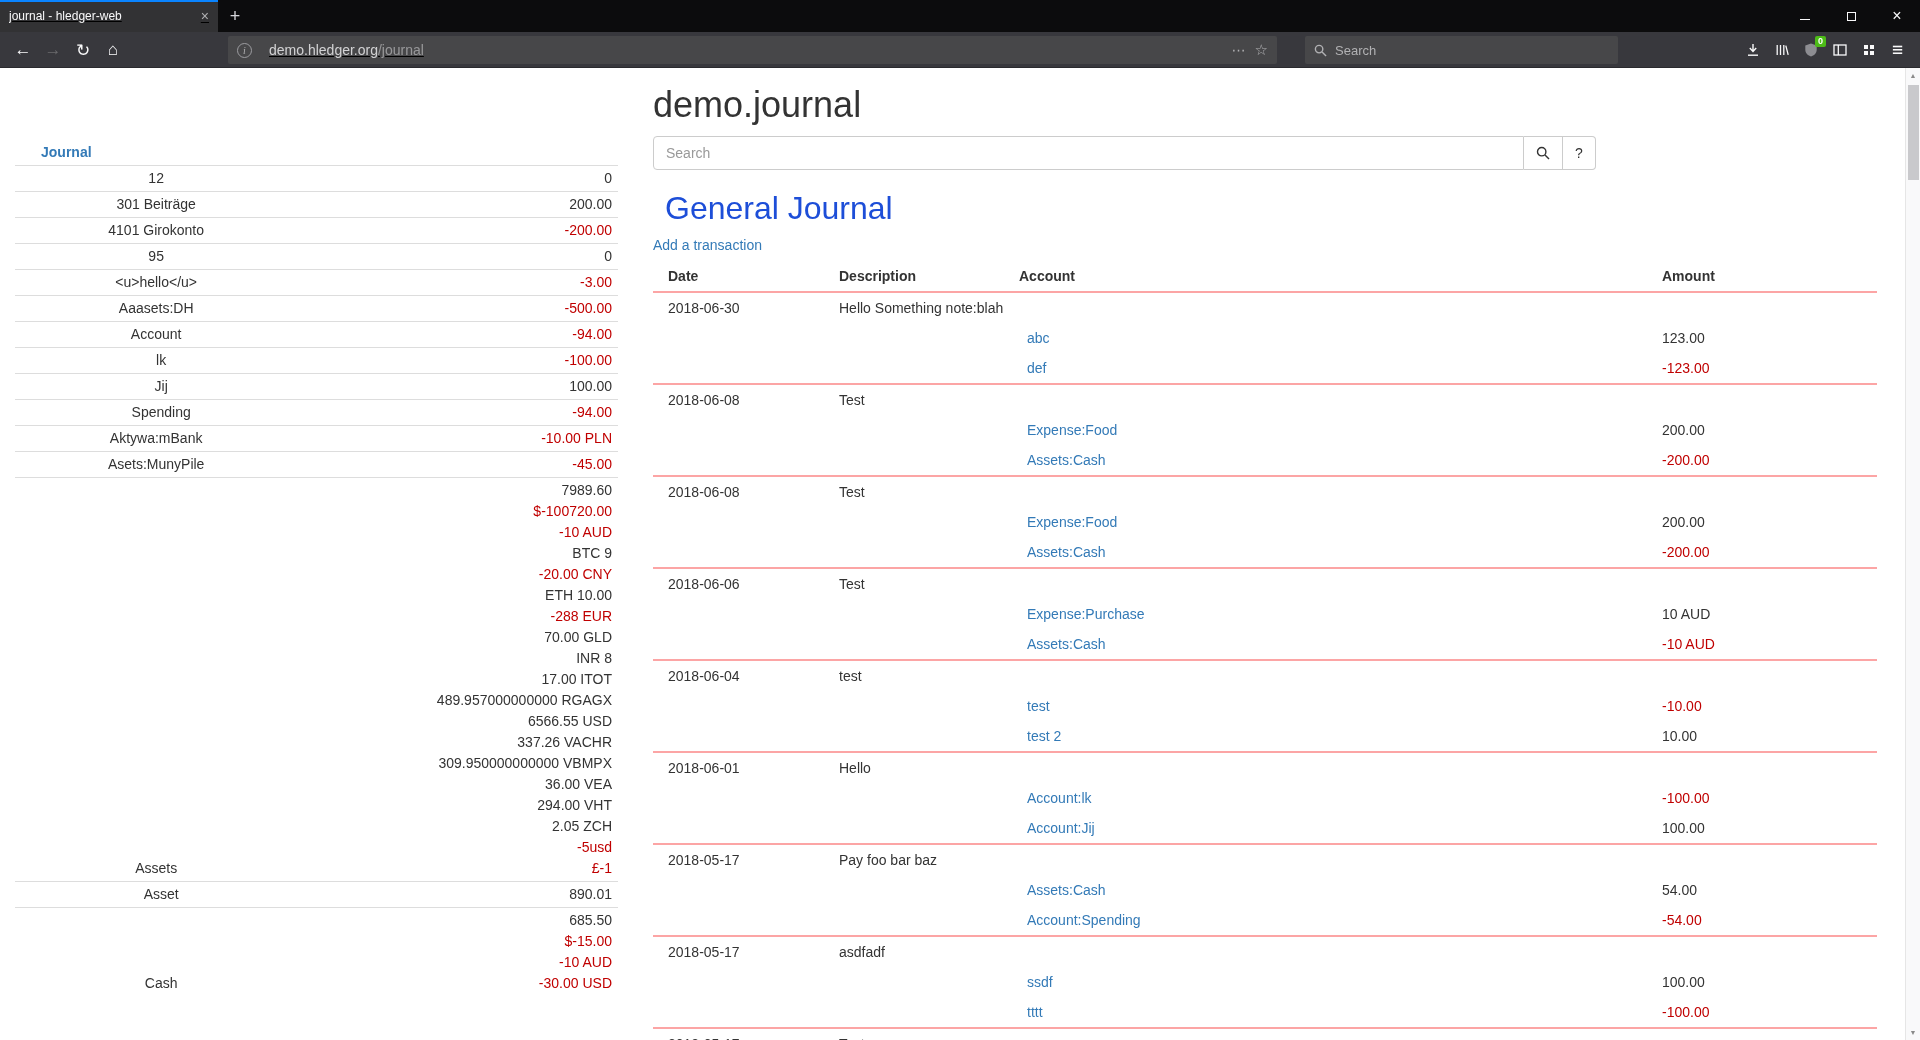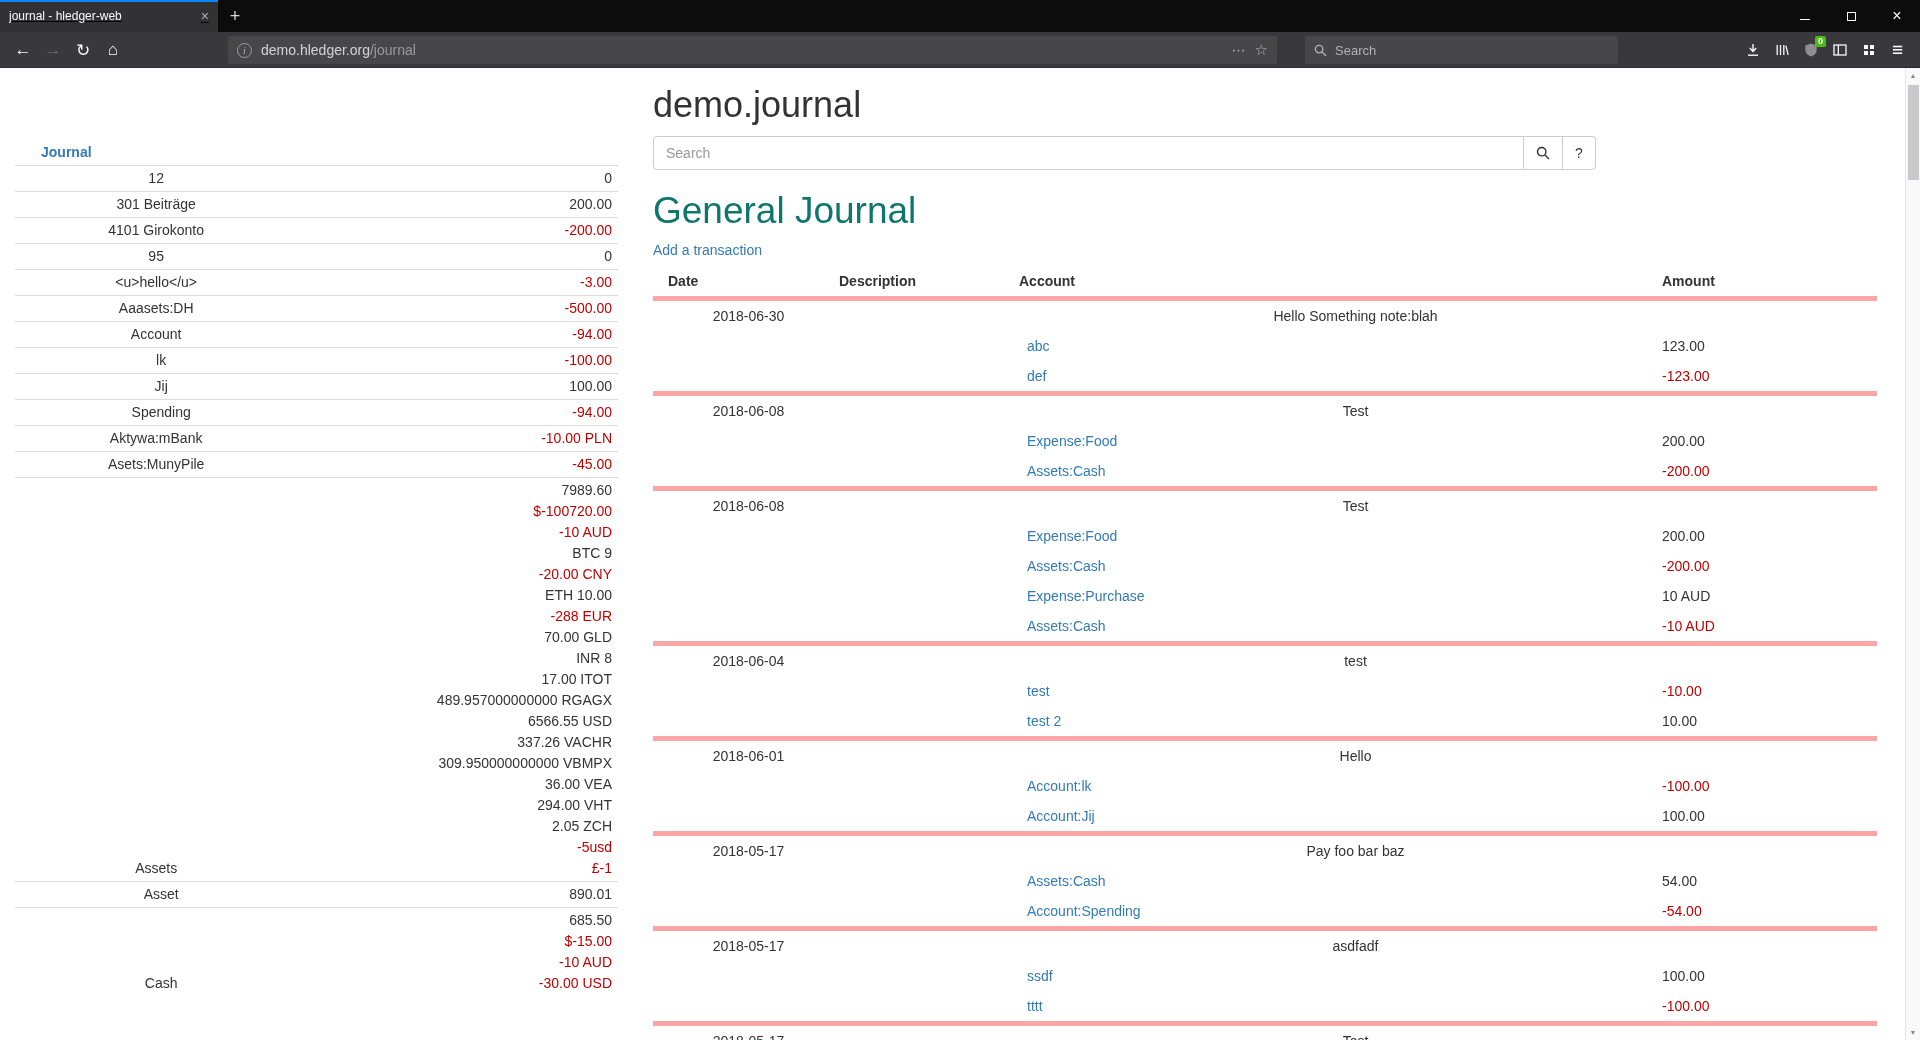--- a/index.html
+++ b/index.html
@@ -20,21 +20,21 @@
   .icon-min { width:10px; height:1px; background:#f9f9fa; display:inline-block; margin-top:7px; }
   .icon-restore { position:relative; width:9px; height:9px; border:1px solid #f9f9fa; background:#0c0c0d; display:inline-block; }
   .icon-restore::before { content:""; position:absolute; top:-4px; left:2px; width:8px; height:8px; border:1px solid #f9f9fa; z-index:-1; }
 
   
   .navbar { height:36px; background:#38383d; display:flex; align-items:center; padding:0 8px; flex:0 0 36px; box-shadow:inset 0 -1px 0 #2a2a2e; }
   .nav-btn { width:30px; height:28px; display:flex; align-items:center; justify-content:center; color:#f9f9fa; font-size:17px; border-radius:2px; flex:0 0 auto; }
   .nav-btn.disabled { color:#6a6a6d; }
   .urlbar { height:28px; width:1049px; background:#474749; border-radius:2px; display:flex; align-items:center; padding:0 9px; margin-left:100px; flex:0 0 auto; }
   .url-info { width:15px; height:15px; border:1px solid #9c9ca0; border-radius:50%; font-size:10px; color:#b1b1b3; display:flex; align-items:center; justify-content:center; font-style:italic; font-family:"Liberation Serif", serif; flex:0 0 auto; }
-  .url-text { margin-left:9px; font-size:14px; flex:1; white-space:nowrap; overflow:hidden; }
+  .url-text { margin-left:17px; font-size:14px; flex:1; white-space:nowrap; overflow:hidden;text-decoration:underline; }
   .url-host { color:rgba(249,249,250,.78); }
   .url-path { color:rgba(249,249,250,.45); }
   .url-dots { font-size:14px; color:#b1b1b3; margin:0 9px; }
   .url-star { font-size:15px; color:#b1b1b3; }
   .searchbox { height:28px; width:313px; background:#474749; border-radius:2px; display:flex; align-items:center; padding:0 9px; gap:8px; margin-left:28px; flex:0 0 auto; }
   .search-ph { font-size:13px; color:#b1b1b3; }
   .toolgroup { margin-left:auto; display:flex; align-items:center; }
   .tool-btn { width:29px; height:28px; display:flex; align-items:center; justify-content:center; position:relative; color:#f9f9fa; font-size:16px; }
   .ext-badge { position:absolute; top:0; right:-1px; background:var(--badge-green,#4cbb17); color:#fff; font-size:9px; font-weight:bold; line-height:11px; padding:0 3px; border-radius:2px; }
 
@@ -57,35 +57,35 @@
   .acct-name.indent-1 { padding-left:44px !important; }
   .acct-bal { text-align:right; white-space:nowrap; }
   .acct-bal .amt { line-height:21px; }
 
   a { color:var(--link,#337ab7); text-decoration:none; cursor:pointer; }
   .neg { color:var(--negative,#c00000) !important; }
 
   
   .main { position:absolute; left:653px; top:0; width:1224px; color:#333; }
   .main h1 { font-size:36px; font-weight:500; margin:16px 0 10px; color:#333; }
-  .main h2 { font-size:37px; font-weight:500; margin:20px 0 10px; color:#0f766e; }
+  .main h2 { font-size:32px; font-weight:500; margin:20px 12px 10px; color:#1d4ed8; }
   .searchform { display:flex; width:943px; }
   .search-input { flex:1; height:34px; border:1px solid #ccc; border-radius:4px 0 0 4px; padding:6px 12px; font-size:14px; color:#555; font-family:"Liberation Sans", sans-serif; outline:none; }
   .search-input::placeholder { color:#999; }
   .btn { height:34px; background:#fff; border:1px solid #ccc; border-left:none; font-size:14px; color:#333; display:flex; align-items:center; justify-content:center; cursor:pointer; font-family:"Liberation Sans", sans-serif; }
   .btn-search { width:39px; }
   .btn-help { width:33px; border-radius:0 4px 4px 0; }
   .addlink { margin:6px 0 8px; font-size:14px; }
 
   table.journal { width:100%; border-collapse:collapse; table-layout:fixed; font-size:14px; color:#333; }
   .journal th { text-align:left; font-weight:bold; padding:5px; line-height:20px; border-bottom:1px solid #ddd; }
   .journal th.date { padding-left:15px; }
   .journal td { padding:5px; line-height:20px; overflow:hidden; white-space:nowrap; }
   .journal td.date { padding-left:15px; }
-  .journal tr.tx-title td { border-top:5px solid #fca5a5;text-align:center; }
+  .journal tr.tx-title td { border-top:2px solid #fca5a5; }
   .journal td.acct { padding-left:13px; }
   .journal th.amount, .journal td.amount { padding-right:5px; }
 </style>
 </head>
 <body>
 
 <div class="browser">
 
   <div class="titlebar">
     <div class="tab">
@@ -357,20 +357,24 @@
             <tr>
               <td colspan="2"></td>
               <td class="acct"><a href="#">Expense:Food</a></td>
               <td class="amount">200.00</td>
             </tr>
             <tr>
               <td colspan="2"></td>
               <td class="acct"><a href="#">Assets:Cash</a></td>
               <td class="amount neg">-200.00</td>
             </tr>
+            <tr class="tx-title">
+              <td class="date">2018-06-06</td>
+              <td colspan="3">Test</td>
+            </tr>
             <tr>
               <td colspan="2"></td>
               <td class="acct"><a href="#">Expense:Purchase</a></td>
               <td class="amount">10 AUD</td>
             </tr>
             <tr>
               <td colspan="2"></td>
               <td class="acct"><a href="#">Assets:Cash</a></td>
               <td class="amount neg">-10 AUD</td>
             </tr>

